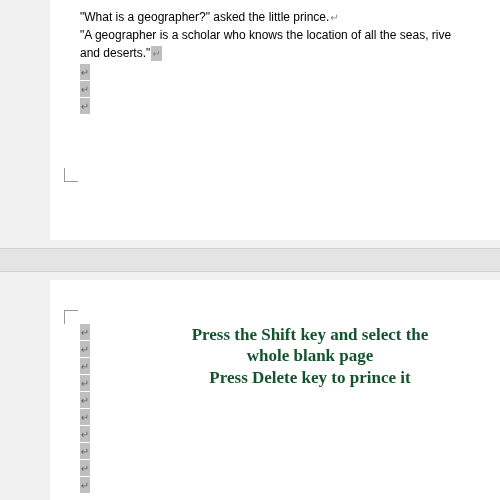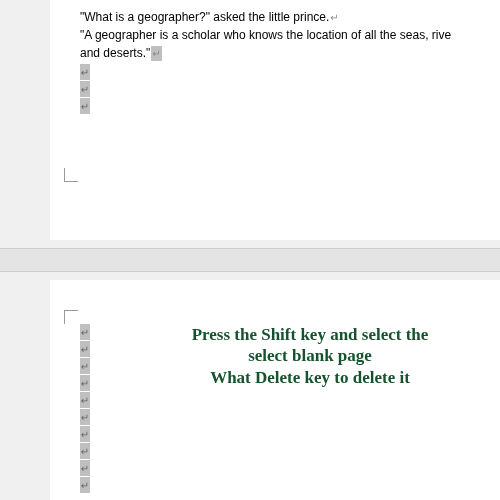--- a/index.html
+++ b/index.html
@@ -148,17 +148,17 @@
       <div class="blank-mark">↵</div>
       <div class="blank-mark">↵</div>
       <div class="blank-mark">↵</div>
       <div class="blank-mark">↵</div>
       <div class="blank-mark">↵</div>
       <div class="blank-mark">↵</div>
       <div class="blank-mark">↵</div>
     </div>
     <div class="instruction">
       <div>Press the Shift key and select the</div>
-      <div>select blank page</div>
-      <div>What Delete key to delete it</div>
+      <div>whole blank page</div>
+      <div>Press Delete key to prince it</div>
     </div>
   </div>
 </div>
 
 </body></html>

